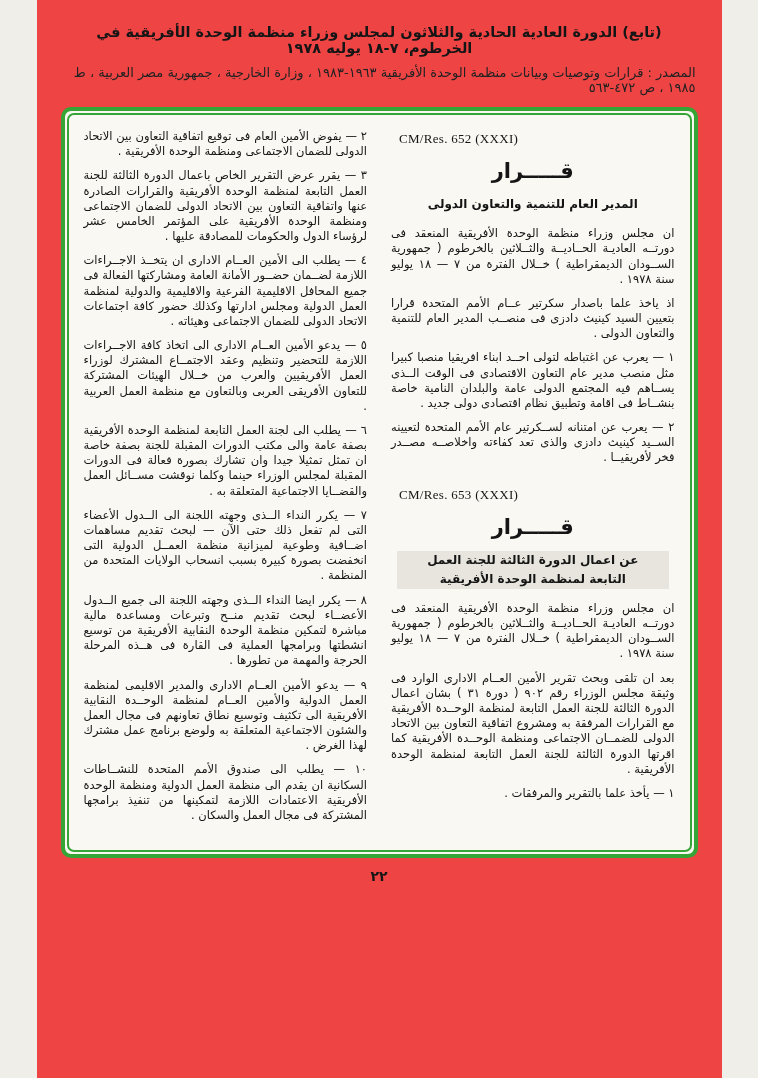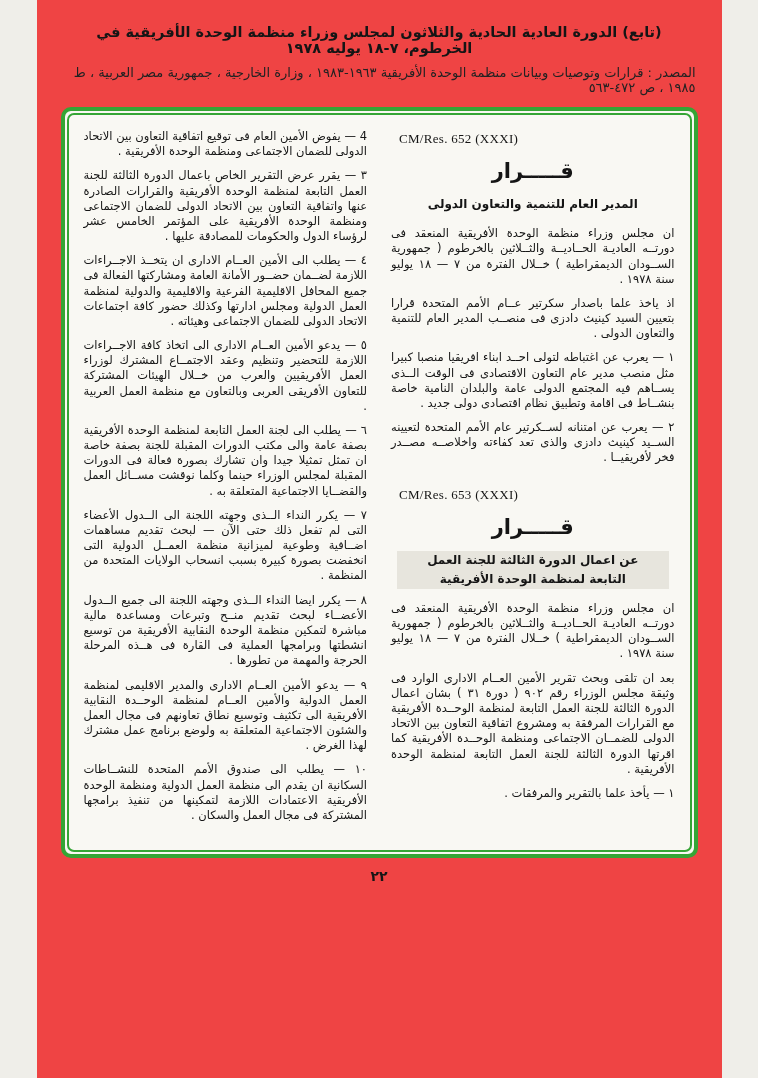--- a/index.html
+++ b/index.html
@@ -119,21 +119,21 @@
           <div class="res-title shaded">
             <div>عن اعمال الدورة الثالثة للجنة العمل</div>
             <div>التابعة لمنظمة الوحدة الأفريقية</div>
           </div>
           <p class="para">ان مجلس وزراء منظمة الوحدة الأفريقية المنعقد فى دورتــه العاديـة الحــاديــة والثــلاثين بالخرطوم ( جمهورية الســودان الديمقراطية ) خــلال الفترة من ٧ — ١٨ يوليو سنة ١٩٧٨ .</p>
           <p class="para">بعد ان تلقى وبحث تقرير الأمين العــام الادارى الوارد فى وثيقة مجلس الوزراء رقم ٩٠٢ ( دورة ٣١ ) بشان اعمال الدورة الثالثة للجنة العمل التابعة لمنظمة الوحــدة الأفريقية مع القرارات المرفقة به ومشروع اتفاقية التعاون بين الاتحاد الدولى للضمــان الاجتماعى ومنظمة الوحــدة الأفريقية كما اقرتها الدورة الثالثة للجنة العمل التابعة لمنظمة الوحدة الأفريقية .</p>
           <p class="para">١ — يأخذ علما بالتقرير والمرفقات .</p>
         </div>
 
         <div class="col">
-          <p class="para">4 — يفوض الأمين العام فى توقيع اتفاقية التعاون بين الاتحاد الدولى للضمان الاجتماعى ومنظمة الوحدة الأفريقية .</p>
+          <p class="para">٢ — يفوض الأمين العام فى توقيع اتفاقية التعاون بين الاتحاد الدولى للضمان الاجتماعى ومنظمة الوحدة الأفريقية .</p>
           <p class="para">٣ — يقرر عرض التقرير الخاص باعمال الدورة الثالثة للجنة العمل التابعة لمنظمة الوحدة الأفريقية والقرارات الصادرة عنها واتفاقية التعاون بين الاتحاد الدولى للضمان الاجتماعى ومنظمة الوحدة الأفريقية على المؤتمر الخامس عشر لرؤساء الدول والحكومات للمصادقة عليها .</p>
           <p class="para">٤ — يطلب الى الأمين العــام الادارى ان يتخــذ الاجــراءات اللازمة لضــمان حضــور الأمانة العامة ومشاركتها الفعالة فى جميع المحافل الاقليمية الفرعية والاقليمية والدولية لمنظمة العمل الدولية ومجلس ادارتها وكذلك حضور كافة اجتماعات الاتحاد الدولى للضمان الاجتماعى وهيئاته .</p>
           <p class="para">٥ — يدعو الأمين العــام الادارى الى اتخاذ كافة الاجــراءات اللازمة للتحضير وتنظيم وعقد الاجتمــاع المشترك لوزراء العمل الأفريقيين والعرب من خــلال الهيئات المشتركة للتعاون الأفريقى العربى وبالتعاون مع منظمة العمل العربية .</p>
           <p class="para">٦ — يطلب الى لجنة العمل التابعة لمنظمة الوحدة الأفريقية بصفة عامة والى مكتب الدورات المقبلة للجنة بصفة خاصة ان تمثل تمثيلا جيدا وان تشارك بصورة فعالة فى الدورات المقبلة لمجلس الوزراء حينما وكلما نوقشت مســائل العمل والقضــايا الاجتماعية المتعلقة به .</p>
           <p class="para">٧ — يكرر النداء الــذى وجهته اللجنة الى الــدول الأعضاء التى لم تفعل ذلك حتى الآن — لبحث تقديم مساهمات اضــافية وطوعية لميزانية منظمة العمــل الدولية التى انخفضت بصورة كبيرة بسبب انسحاب الولايات المتحدة من المنظمة .</p>
           <p class="para">٨ — يكرر ايضا النداء الــذى وجهته اللجنة الى جميع الــدول الأعضــاء لبحث تقديم منــح وتبرعات ومساعدة مالية مباشرة لتمكين منظمة الوحدة النقابية الأفريقية من توسيع انشطتها وبرامجها العملية فى القارة فى هــذه المرحلة الحرجة والمهمة من تطورها .</p>
           <p class="para">٩ — يدعو الأمين العــام الادارى والمدير الاقليمى لمنظمة العمل الدولية والأمين العــام لمنظمة الوحــدة النقابية الأفريقية الى تكثيف وتوسيع نطاق تعاونهم فى مجال العمل والشئون الاجتماعية المتعلقة به ولوضع برنامج عمل مشترك لهذا الغرض .</p>
           <p class="para">١٠ — يطلب الى صندوق الأمم المتحدة للنشــاطات السكانية ان يقدم الى منظمة العمل الدولية ومنظمة الوحدة الأفريقية الاعتمادات اللازمة لتمكينها من تنفيذ برامجها المشتركة فى مجال العمل والسكان .</p>
         </div>
 

